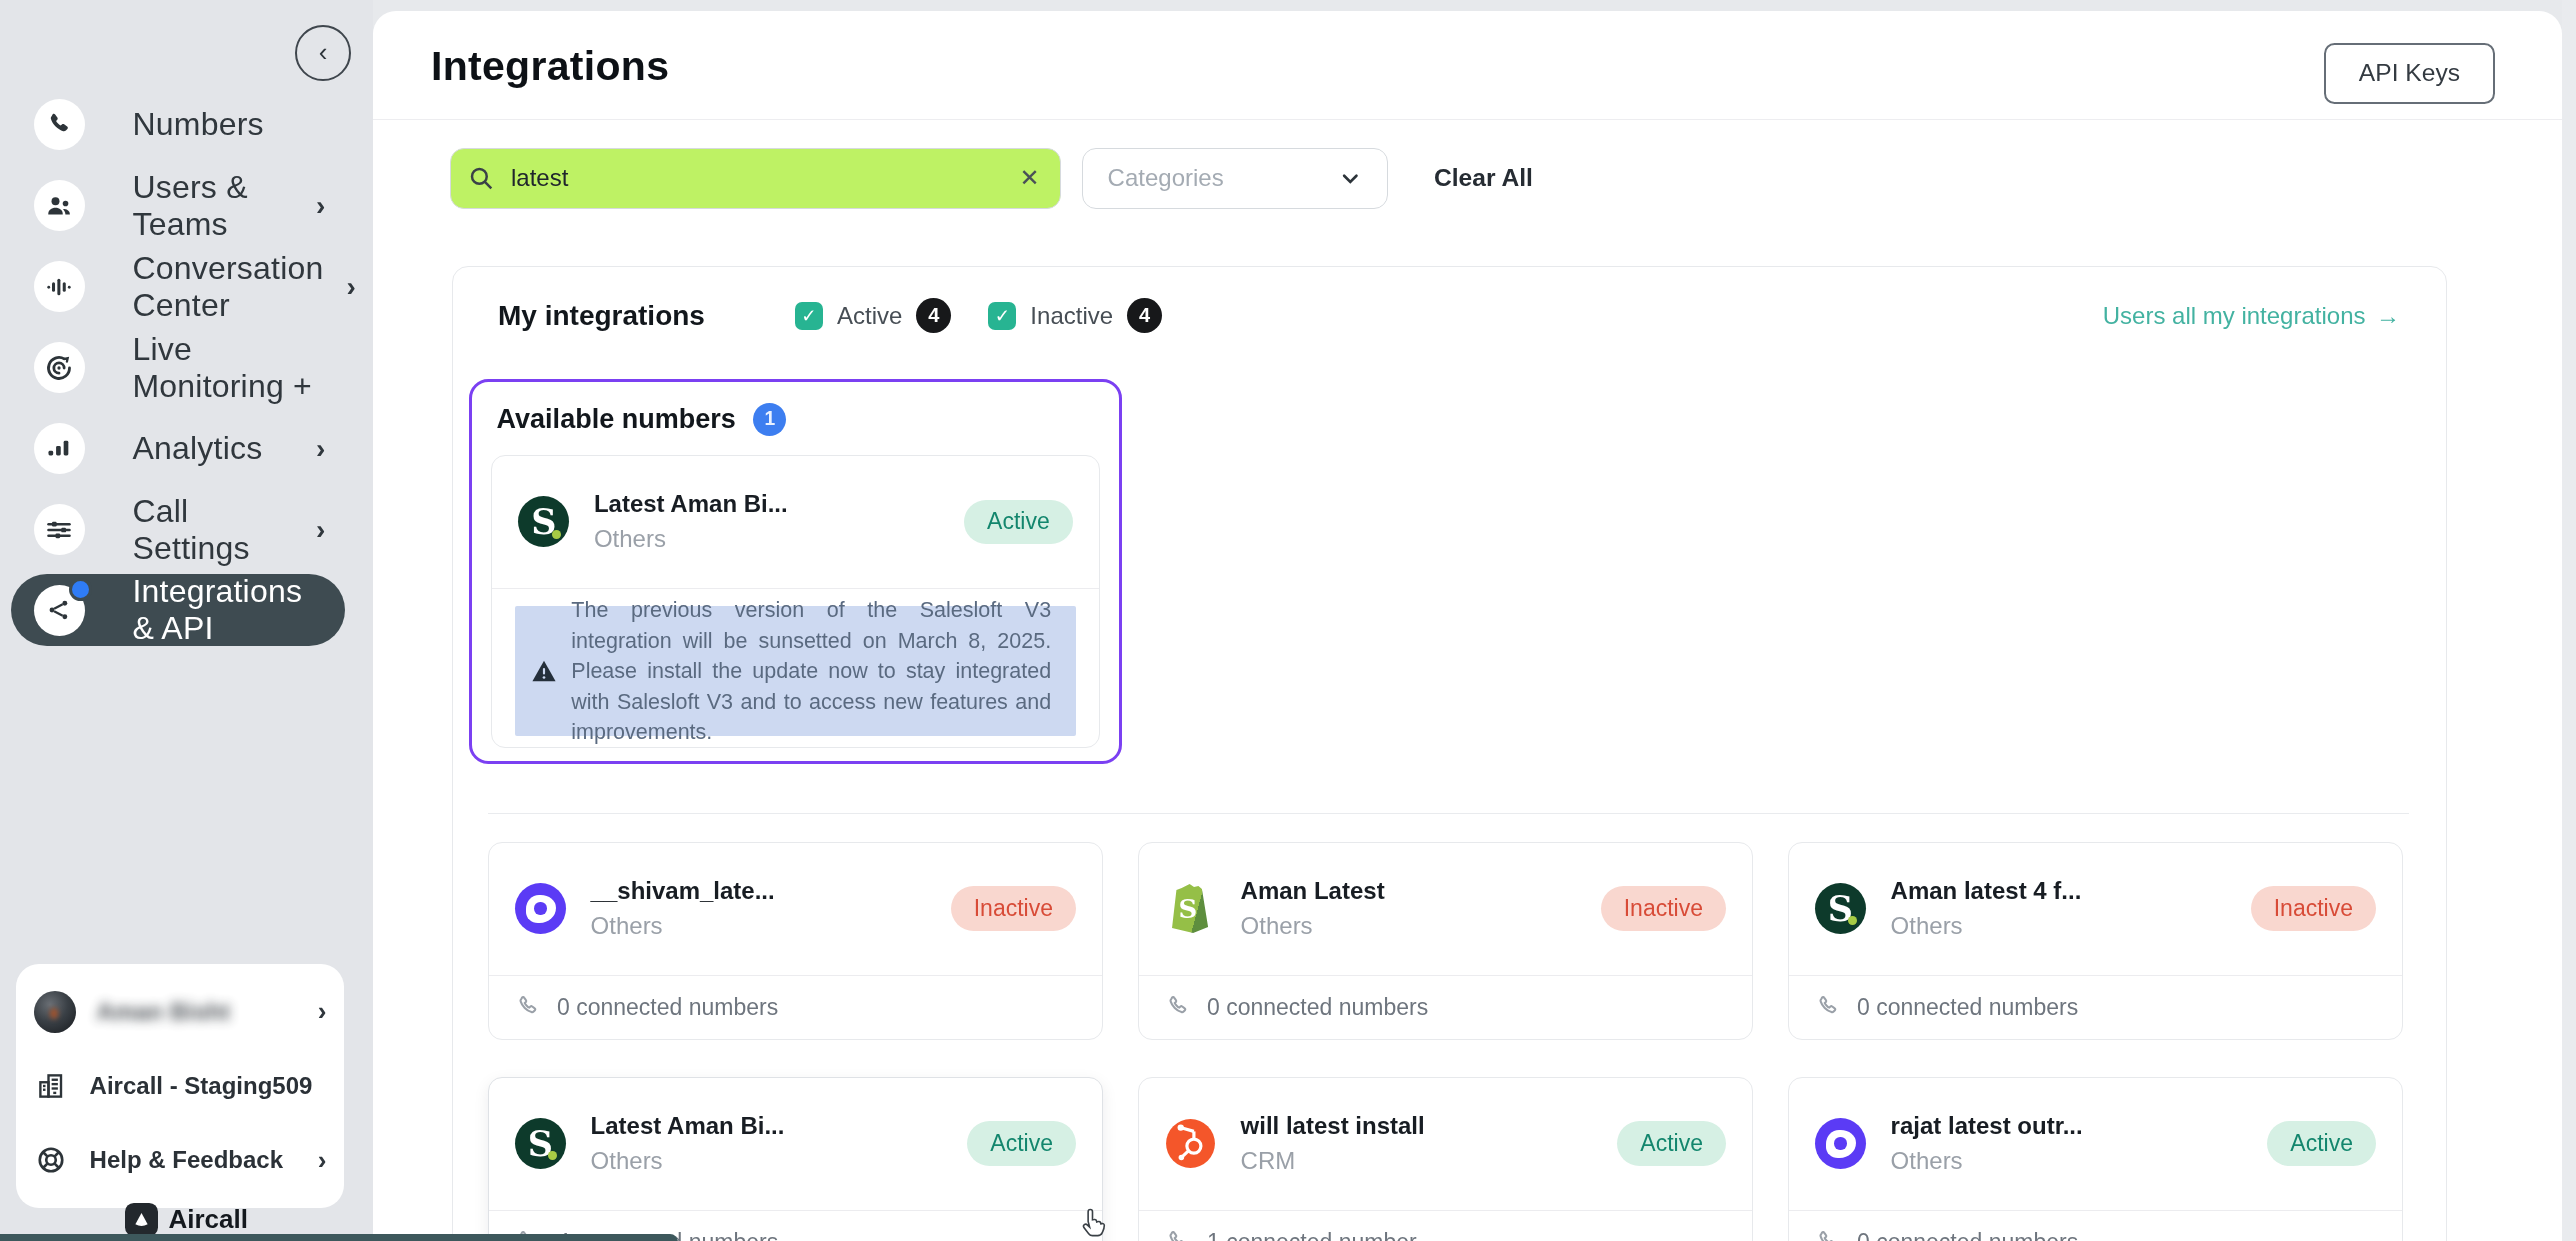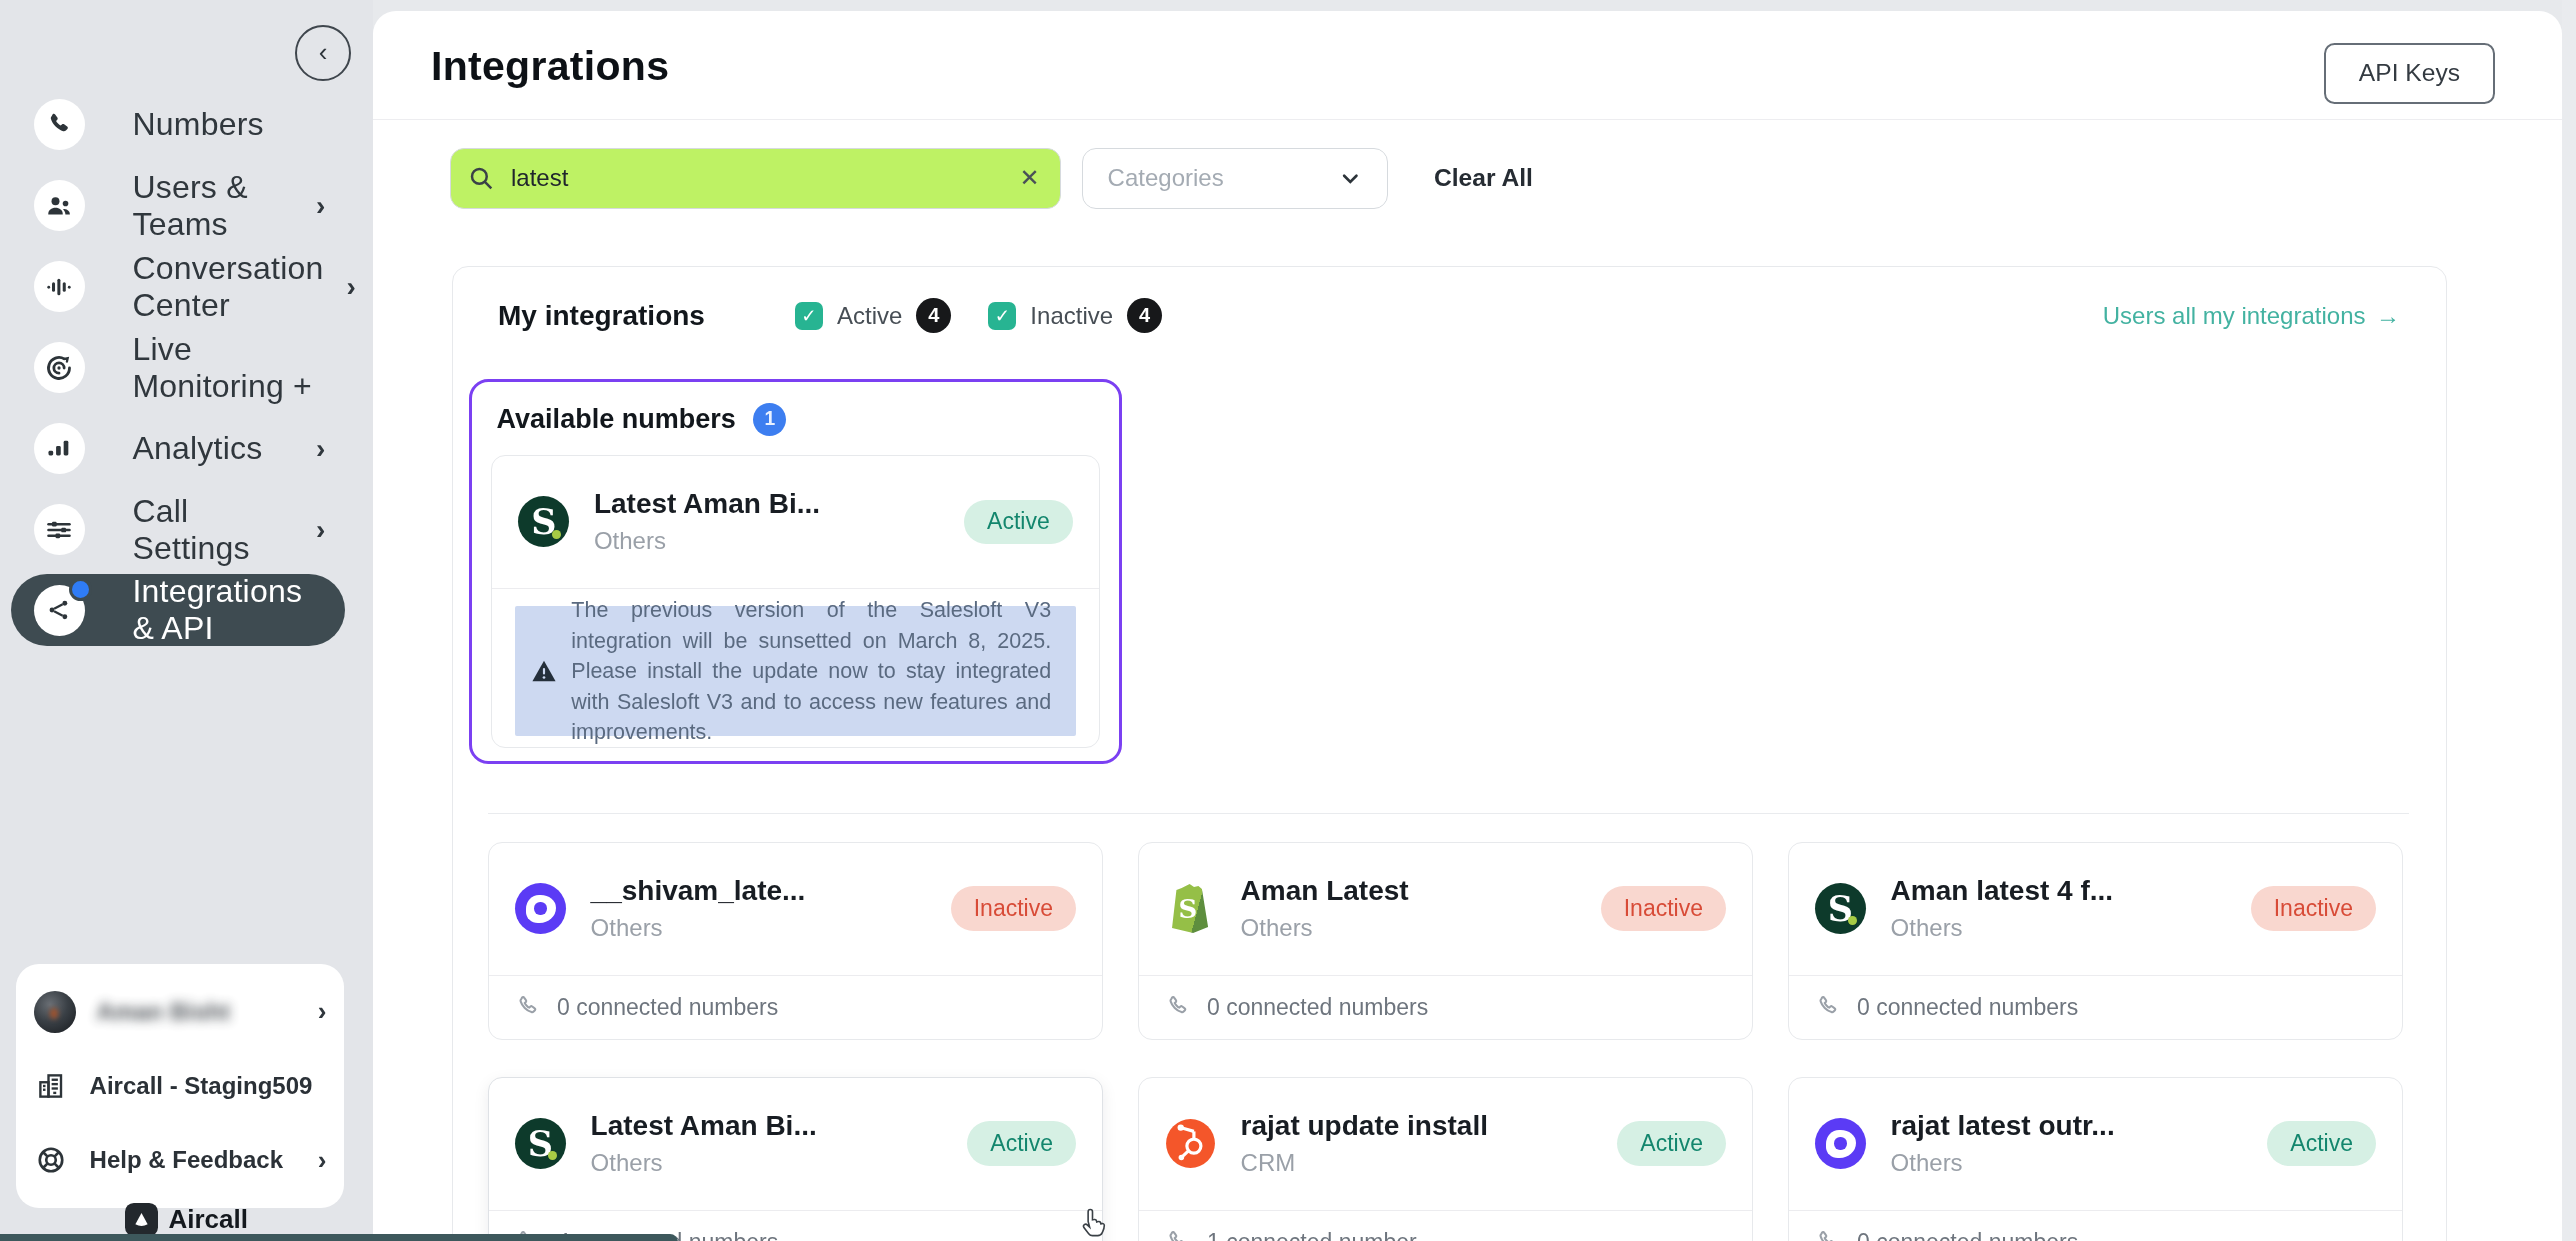--- a/index.html
+++ b/index.html
@@ -122,21 +122,21 @@
   .avail-head { display:flex; align-items:center; gap:17.6px; padding-left:5.3px; }
   .avail-title { font-size:27px; font-weight:800; color:#12171c; }
   .avail-badge {
     width:33px; height:33px; border-radius:50%; background:#3d7ef0; color:#eaf1ff; font-size:19.3px; font-weight:700;
     display:flex; align-items:center; justify-content:center;
   }
   .update-card { margin-top:19.3px; border:1.3px solid #e7e9ec; border-radius:14px; height:293px; }
 
   .card-top { display:flex; align-items:center; gap:24.6px; padding:0 26px; height:132px; }
   .card-text { display:flex; flex-direction:column; gap:7px; }
-  .card-name { font-size:28px; font-weight:800; color:#181d23; }
+  .card-name { font-size:24px; font-weight:800; color:#181d23; }
   .card-cat { font-size:24px; color:#9aa0a8; }
   .badge {
     margin-left:auto; padding:8.8px 23px; border-radius:877px; font-size:23px; font-weight:500;
   }
   .badge.active { background:#d6f0e4; color:#13866d; }
   .badge.inactive { background:#f9d7cf; color:#d84b37; }
   .card-divider { border-top:0.9px solid #ececef; }
 
   .warn {
     margin:17.6px 23px; background:#cdd9f1; border-radius:2px; height:130px;
@@ -500,21 +500,21 @@
                   <circle cx="13.6" cy="13.2" r="3.3"></circle>
                   <line x1="13.6" y1="9.9" x2="13.6" y2="6.3"></line>
                   <line x1="13.6" y1="6.3" x2="7.6" y2="4.6"></line>
                   <line x1="10.9" y1="15.6" x2="7.9" y2="18.4"></line>
                 </g>
                 <circle cx="7.4" cy="4.5" r="1.5" fill="#ffffff"></circle>
                 <circle cx="7.7" cy="18.6" r="1.3" fill="#ffffff"></circle>
               </svg>
           </span>
           <span class="card-text">
-            <span class="card-name">rajat update install</span>
+            <span class="card-name">will latest install</span>
             <span class="card-cat">CRM</span>
           </span>
           <span class="badge active">Active</span>
         </div>
         <div class="card-divider"></div>
         <div class="card-bottom">
           <span class="phone-sm">
               <svg viewBox="0 0 24 24" fill="none" stroke="#9aa0a8" stroke-width="1.9">
                 <path d="M6.6 3.2c.5-.5 1.4-.4 1.8.2l1.7 2.3c.4.5.3 1.2-.1 1.7l-1 1c.5 1.3 2.9 3.7 4.2 4.2l1-1c.5-.4 1.2-.5 1.7-.1l2.3 1.7c.6.4.7 1.3.2 1.8l-1.2 1.2c-.5.5-1.3.8-2 .5-2.2-.7-4.4-2-6.2-3.8S5.9 9 5.2 6.8c-.3-.7 0-1.5.5-2z"></path>
               </svg>

